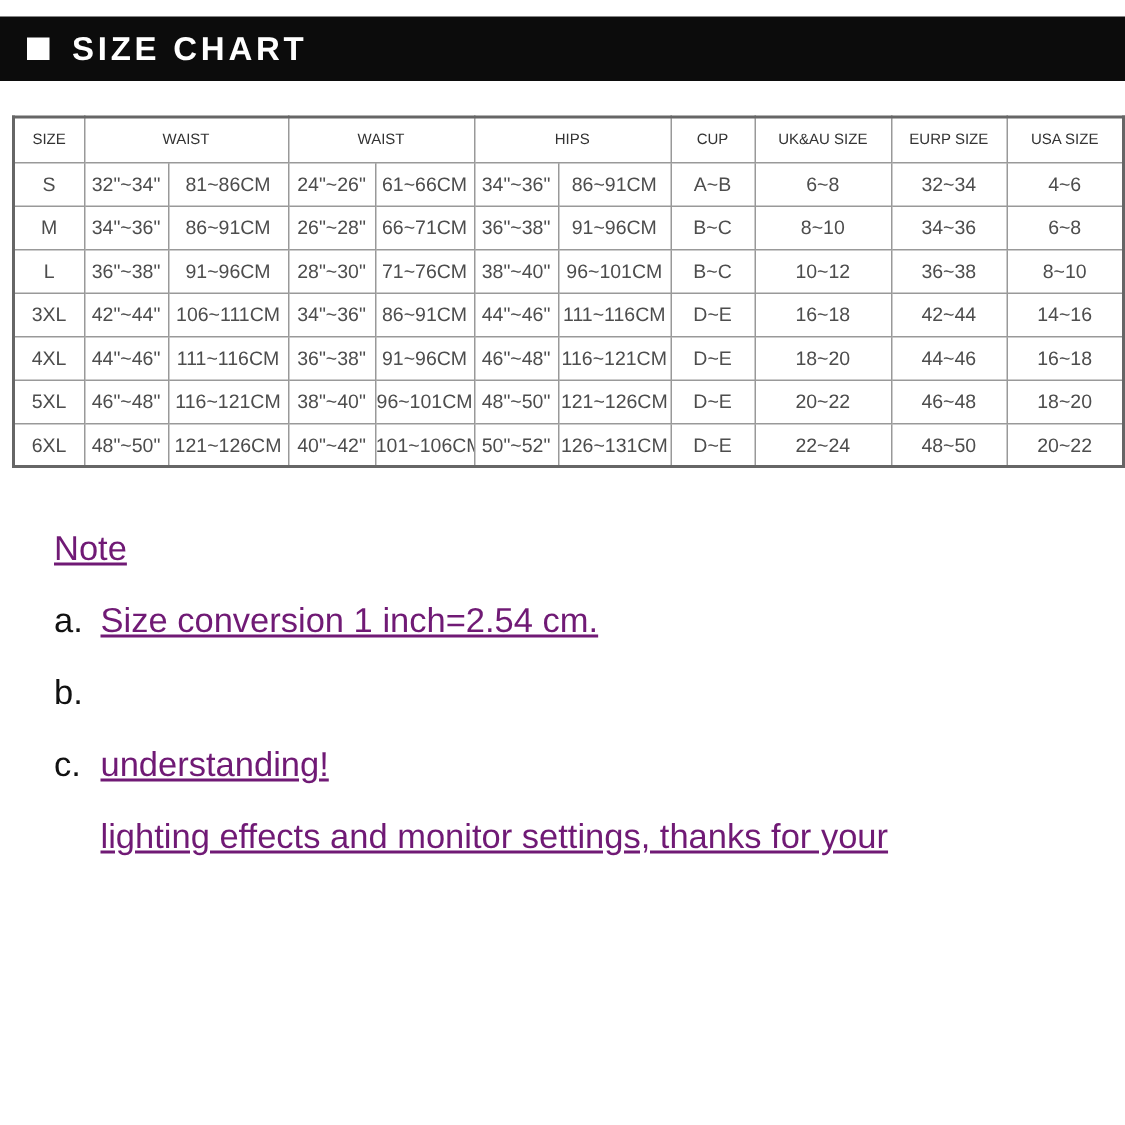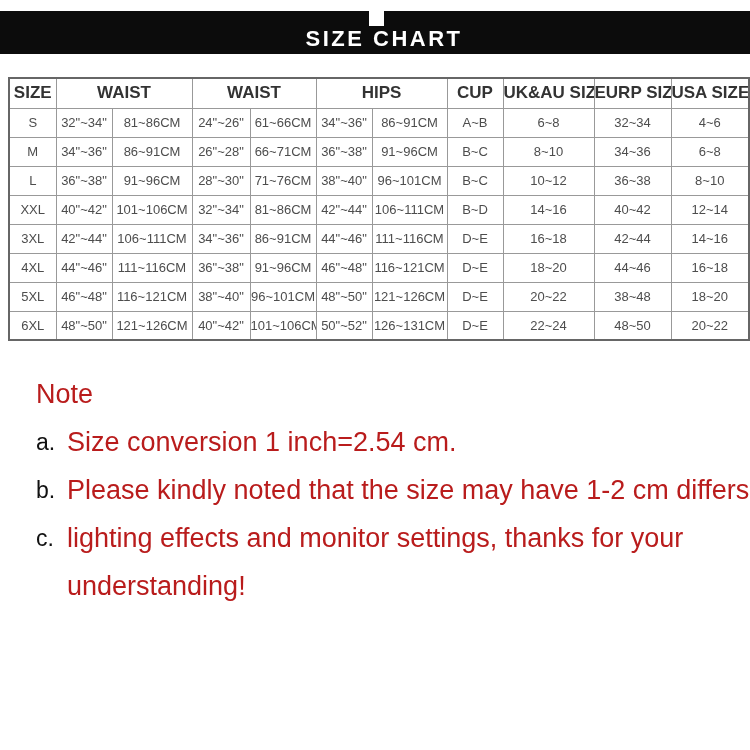--- a/index.html
+++ b/index.html
@@ -9,21 +9,20 @@
     font-family: "Liberation Sans", sans-serif;
     position: relative;
     overflow: hidden;
   }
   .title-bar {
     margin-top: 11px;
     width: 750px; height: 43px;
     background: #0c0c0c;
     display: flex; align-items: center;
     padding-left: 18px;
-    flex-direction: column;
   }
   .square-icon {
     width: 15px; height: 15px;
     background: #ffffff;
     margin-right: 15px;
   }
   .title-text {
     color: #ffffff;
     font-size: 22px;
     font-weight: 700;
@@ -38,37 +37,38 @@
   }
   table.size-chart th, table.size-chart td {
     border: 1px solid #999999;
     text-align: center;
     vertical-align: middle;
     overflow: hidden;
     white-space: nowrap;
   }
   table.size-chart th {
     height: 30px;
-    font-size: 17px;
-    font-weight: 700;
+    font-size: 10px;
+    font-weight: 400;
     color: #333333;
   }
   table.size-chart td {
     height: 29px;
     font-size: 13px;
     font-weight: 400;
     color: #4d4d4d;
   }
   .notes {
     margin: 29px 0 0 36px;
   }
   .note-line {
     line-height: 48px;
-    font-size: 27px;
-    color: #b91c1c;
+    font-size: 23px;
+    color: #701a75;
+    text-decoration: underline;
   }
   .note-item { display: flex; align-items: flex-start; }
   .note-marker {
     width: 31px;
     flex: 0 0 31px;
     line-height: 48px;
     font-size: 23px;
     color: #111111;
   }
   .note-lines { flex: 1; }
@@ -141,33 +141,20 @@
         <td>28"~30"</td>
         <td>71~76CM</td>
         <td>38"~40"</td>
         <td>96~101CM</td>
         <td>B~C</td>
         <td>10~12</td>
         <td>36~38</td>
         <td>8~10</td>
       </tr>
       <tr>
-        <td>XXL</td>
-        <td>40"~42"</td>
-        <td>101~106CM</td>
-        <td>32"~34"</td>
-        <td>81~86CM</td>
-        <td>42"~44"</td>
-        <td>106~111CM</td>
-        <td>B~D</td>
-        <td>14~16</td>
-        <td>40~42</td>
-        <td>12~14</td>
-      </tr>
-      <tr>
         <td>3XL</td>
         <td>42"~44"</td>
         <td>106~111CM</td>
         <td>34"~36"</td>
         <td>86~91CM</td>
         <td>44"~46"</td>
         <td>111~116CM</td>
         <td>D~E</td>
         <td>16~18</td>
         <td>42~44</td>
@@ -189,21 +176,21 @@
       <tr>
         <td>5XL</td>
         <td>46"~48"</td>
         <td>116~121CM</td>
         <td>38"~40"</td>
         <td>96~101CM</td>
         <td>48"~50"</td>
         <td>121~126CM</td>
         <td>D~E</td>
         <td>20~22</td>
-        <td>38~48</td>
+        <td>46~48</td>
         <td>18~20</td>
       </tr>
       <tr>
         <td>6XL</td>
         <td>48"~50"</td>
         <td>121~126CM</td>
         <td>40"~42"</td>
         <td>101~106CM</td>
         <td>50"~52"</td>
         <td>126~131CM</td>
@@ -221,24 +208,23 @@
   <div class="note-item">
     <span class="note-marker">a.</span>
     <div class="note-lines">
       <div class="note-line">Size conversion 1 inch=2.54 cm.</div>
     </div>
   </div>
 
   <div class="note-item">
     <span class="note-marker">b.</span>
     <div class="note-lines">
-      <div class="note-line">Please kindly noted that the size may have 1-2 cm differs</div>
     </div>
   </div>
 
   <div class="note-item">
     <span class="note-marker">c.</span>
     <div class="note-lines">
+      <div class="note-line">understanding!</div>
       <div class="note-line">lighting effects and monitor settings, thanks for your</div>
-      <div class="note-line">understanding!</div>
     </div>
   </div>
 </div>
 
 </body></html>

